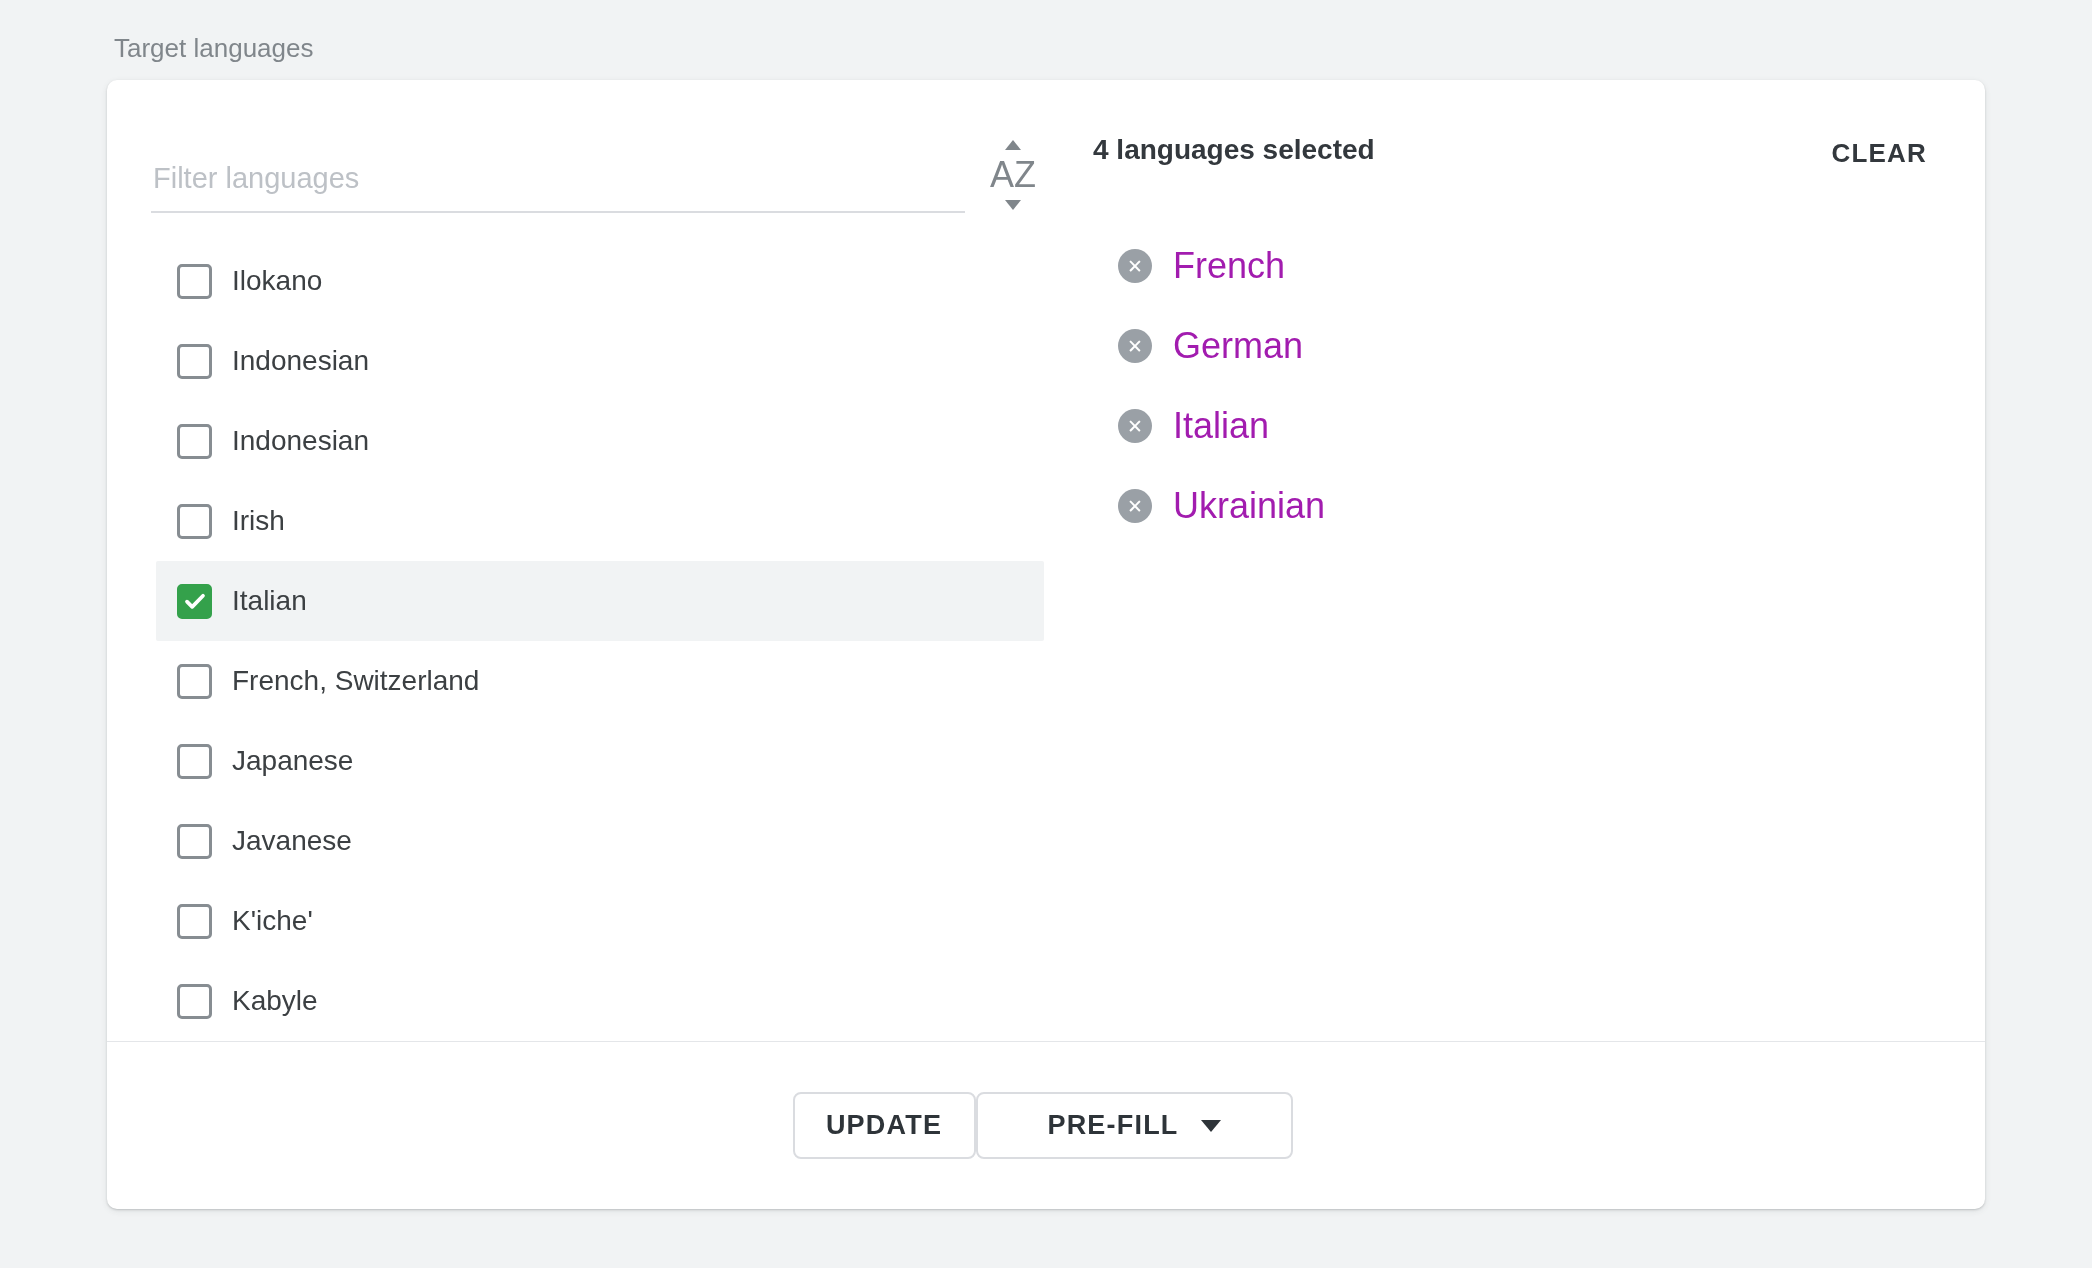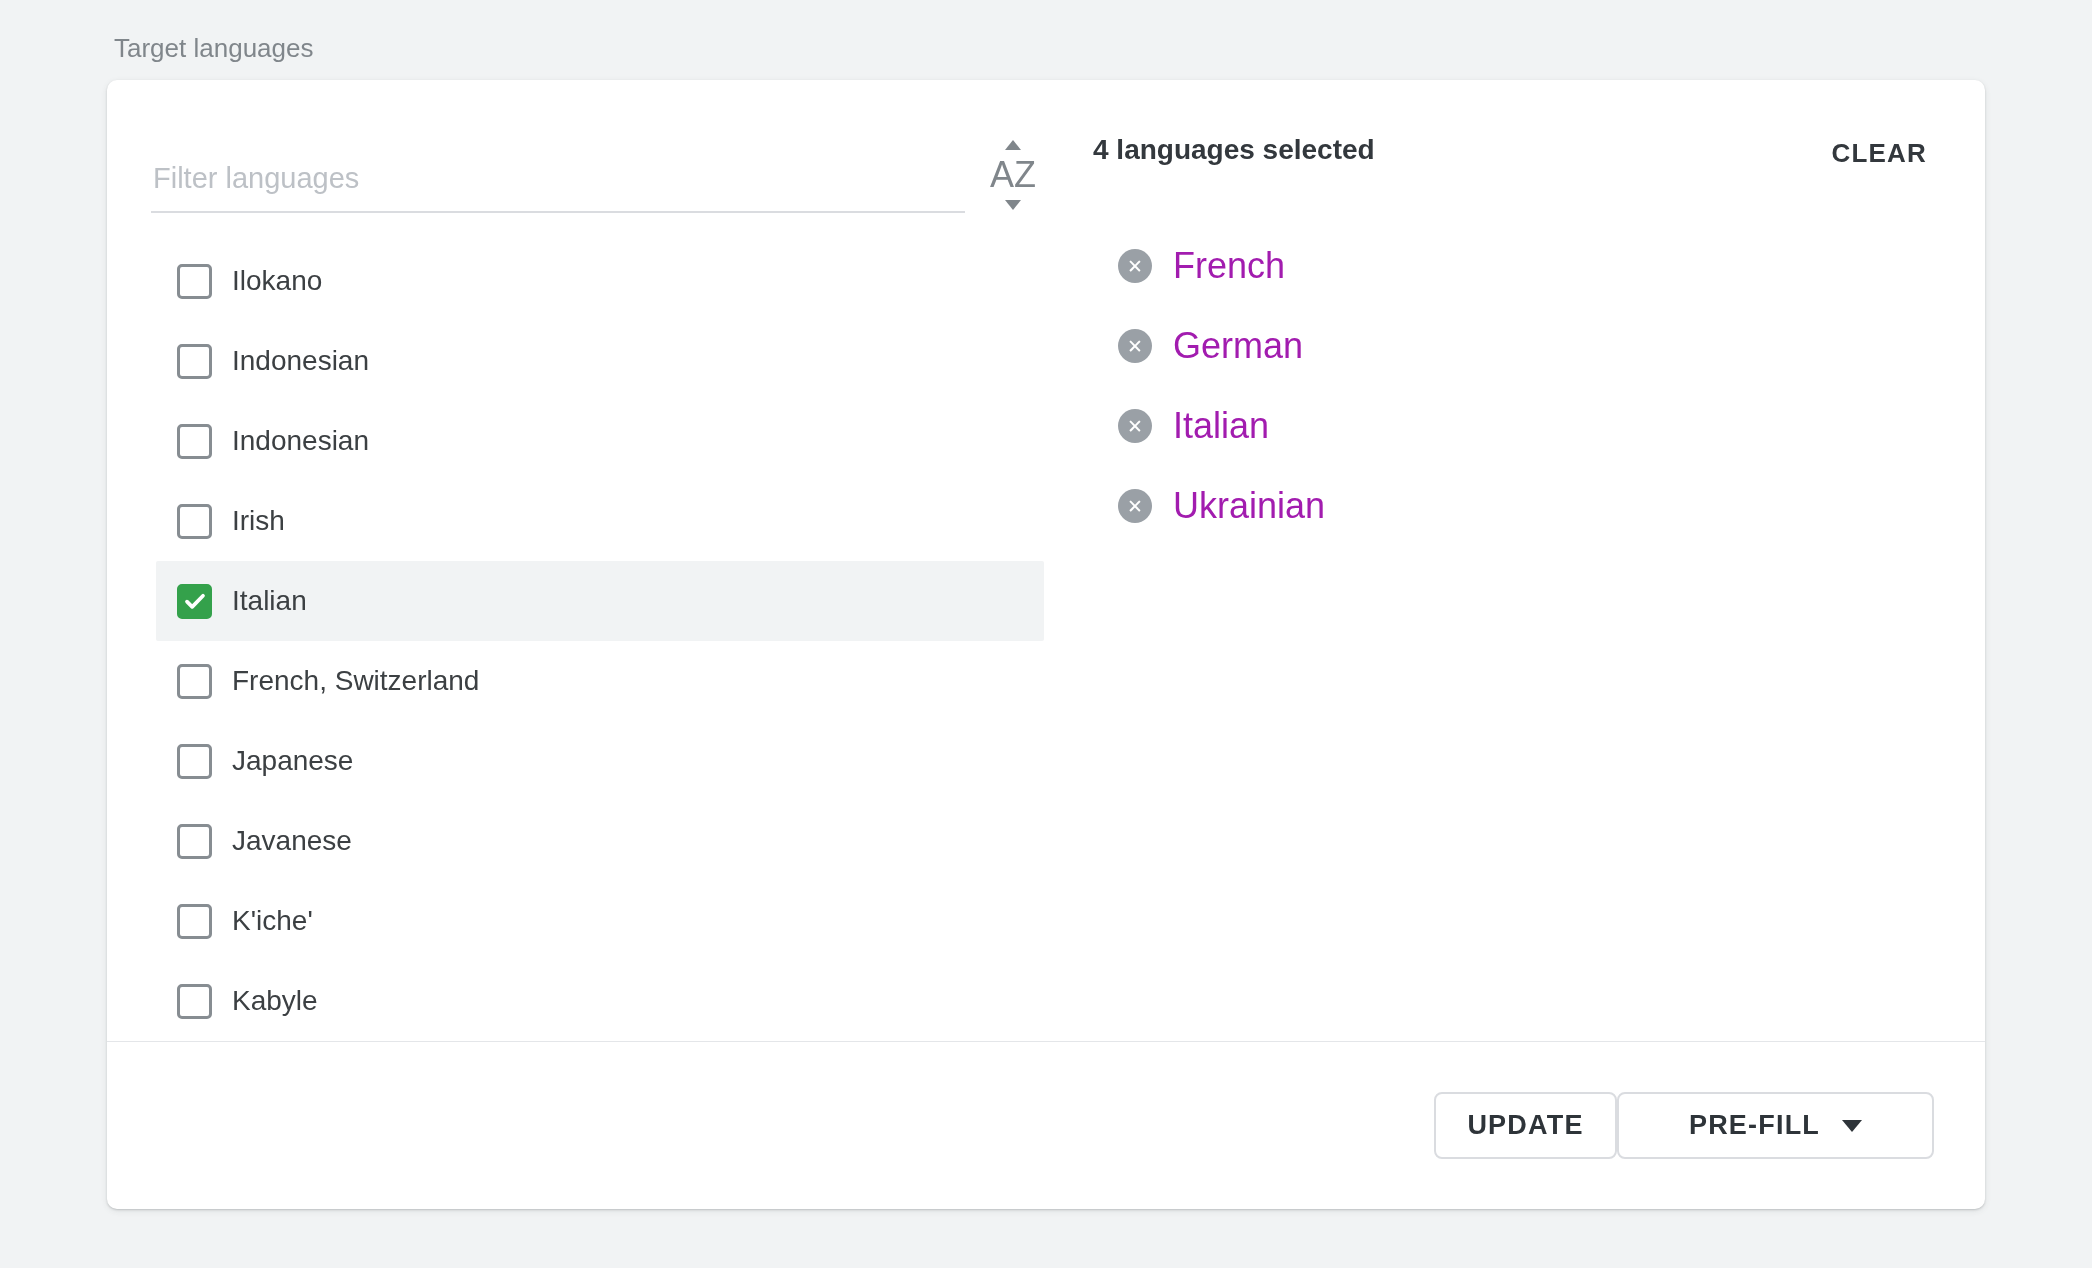--- a/index.html
+++ b/index.html
@@ -78,21 +78,21 @@
     border:none; color:#ffffff; cursor:pointer; flex-shrink:0;
     display:flex; align-items:center; justify-content:center;
     font-family:"DejaVu Sans",sans-serif; font-size:19px; font-weight:700; line-height:1;
     padding:0;
   }
   .chip-label { margin-left:21px; font-size:36px; color:#a21caf; }
 
   
   .footer {
     border-top:1px solid #e4e6e9; height:168px;
-    display:flex; align-items:center; justify-content:flex-end;
+    display:flex; align-items:center; justify-content:center;
     padding:0 51px 0 44px;
   }
   .btn {
     background:#ffffff; border:2px solid #dadce0; border-radius:8px;
     height:67px; display:flex; align-items:center; justify-content:center;
     font-family:inherit; font-size:27px; font-weight:700; color:#2e3439;
     letter-spacing:1.2px; cursor:pointer;
   }
   .btn-update  { min-width:183px; padding:0 20px; }
   .btn-prefill { min-width:317px; padding:0 30px; }

